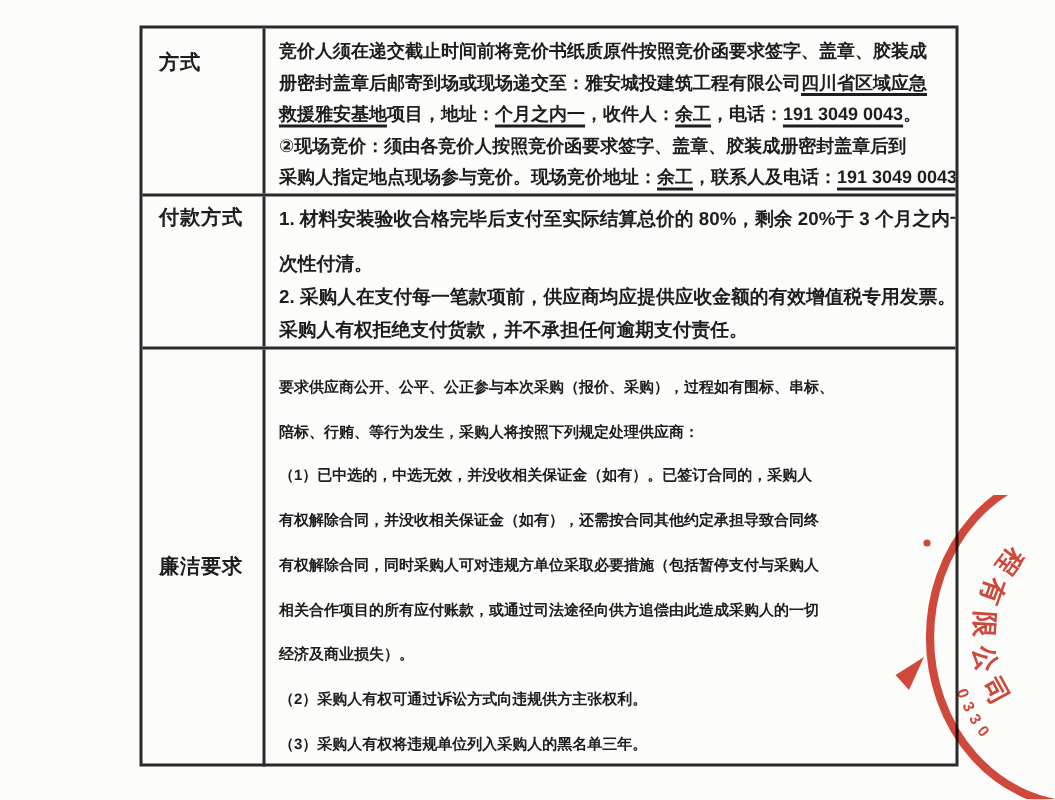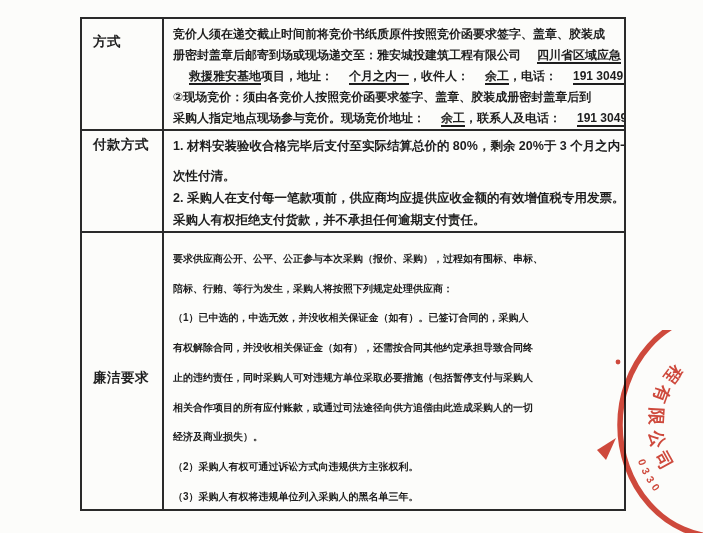--- a/index.html
+++ b/index.html
@@ -3,21 +3,21 @@
 <meta charset="utf-8">
 <style>
   html,body{margin:0;padding:0;}
   body{
     width:703px;height:533px;position:relative;overflow:hidden;
     background:#fcfcfa;
     font-family:"Liberation Sans","DejaVu Sans",sans-serif;
     color:#1e1e1e;
   }
   .doc-table{
-    position:absolute;left:80px;top:17px;width:546px;height:494px;
+    position:absolute;left:93px;top:17px;width:546px;height:494px;
     border:2px solid #2a2a2a;box-sizing:border-box;
     display:flex;flex-direction:column;background:transparent;
   }
   .trow{display:flex;box-sizing:border-box;}
   .trow + .trow{border-top:2px solid #2a2a2a;}
   .trow.r0{height:111px;}
   .trow.r1{height:113px;}
   .trow.r2{flex:1;}
   .cell{box-sizing:border-box;}
   .lblcell{
@@ -30,21 +30,21 @@
   .r2 .lblcell{display:flex;align-items:center;padding-top:12px;}
   .cntcell{flex:1;overflow:hidden;padding:0 3px 0 9px;}
   .tline{white-space:nowrap;font-weight:600;}
   .r0 .cntcell{padding-top:5px;}
   .r0 .tline{line-height:21px;font-size:12px;}
   .r1 .cntcell{padding-top:4px;}
   .r1 .tline{line-height:22px;font-size:12.5px;}
   .r1 .tline:nth-child(2){margin-top:8px;}
   .r2 .cntcell{padding-top:11px;}
   .r2 .tline{line-height:29.7px;font-size:10px;}
-  .tline .u{text-decoration:underline;text-underline-offset:3px;text-decoration-thickness:1.5px;margin-left:16px;}
+  .tline .u{text-decoration:underline;text-underline-offset:3px;text-decoration-thickness:1.5px;}
   .tline .b{font-weight:900;}
   .seal{
     position:absolute;left:588px;top:330px;width:115px;height:203px;
     mix-blend-mode:multiply;opacity:.92;pointer-events:none;
   }
 </style>
 </head>
 <body>
 
 <div class="doc-table">
@@ -67,21 +67,21 @@
         <div class="tline"><span>采购人有权拒绝支付货款，并不承担任何逾期支付责任。</span></div>
       </div>
   </section>
   <section class="trow r2">
     <div class="cell lblcell">廉洁要求</div>
     <div class="cell cntcell">
         <div class="tline"><span>要求供应商公开、公平、公正参与本次采购（报价、采购），过程如有围标、串标、</span></div>
         <div class="tline"><span>陪标、行贿、等行为发生，采购人将按照下列规定处理供应商：</span></div>
         <div class="tline"><span>（1）已中选的，中选无效，并没收相关保证金（如有）。已签订合同的，采购人</span></div>
         <div class="tline"><span>有权解除合同，并没收相关保证金（如有），还需按合同其他约定承担导致合同终</span></div>
-        <div class="tline"><span>止的违约责任，同时采购人可对违规方单位采取必要措施（包括暂停支付与采购人</span></div>
+        <div class="tline"><span>有权解除合同，同时采购人可对违规方单位采取必要措施（包括暂停支付与采购人</span></div>
         <div class="tline"><span>相关合作项目的所有应付账款，或通过司法途径向供方追偿由此造成采购人的一切</span></div>
         <div class="tline"><span>经济及商业损失）。</span></div>
         <div class="tline"><span>（2）采购人有权可通过诉讼方式向违规供方主张权利。</span></div>
         <div class="tline"><span>（3）采购人有权将违规单位列入采购人的黑名单三年。</span></div>
       </div>
   </section>
 </div>
 
 <svg class="seal" viewBox="0 0 115 203" width="115" height="203" aria-hidden="true">
   <defs>

